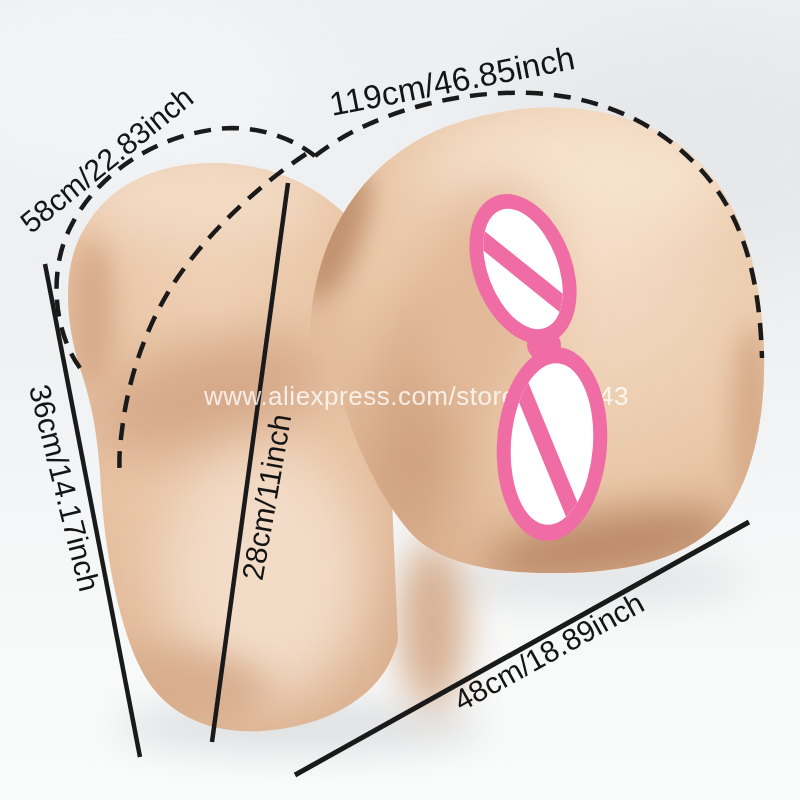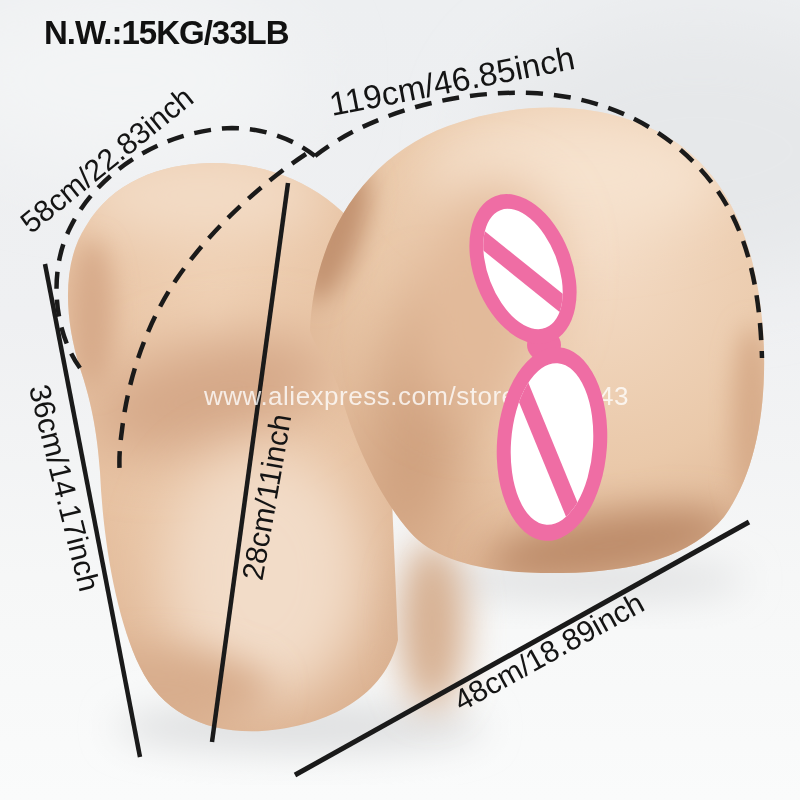--- a/index.html
+++ b/index.html
@@ -140,21 +140,20 @@
       <ellipse cx="523" cy="269" rx="35" ry="63" transform="rotate(-21 523 269)" fill="#ffffff"></ellipse>
       <line x1="478" y1="236" x2="570" y2="310" stroke="#ef6da4" stroke-width="16" clip-path="url(#cTop)"></line>
     </g>
     <g>
       <ellipse cx="552" cy="444" rx="55" ry="97" transform="rotate(4 552 444)" fill="#ef6da4"></ellipse>
       <ellipse cx="552" cy="444" rx="41" ry="81" transform="rotate(4 552 444)" fill="#ffffff"></ellipse>
       <line x1="512" y1="364" x2="576" y2="520" stroke="#ef6da4" stroke-width="16" clip-path="url(#cBot)"></line>
     </g>
   </svg>
 
-  <div class="label nw">N.W.:15KG/33LB</div>
 
   <div class="label dim dim119">119cm/46.85inch</div>
 
   <div class="label dim dim58">58cm/22.83inch</div>
 
   <div class="label dim dim36">36cm/14.17inch</div>
 
   <div class="label dim dim28">28cm/11inch</div>
 
   <div class="label dim dim48">48cm/18.89inch</div>

